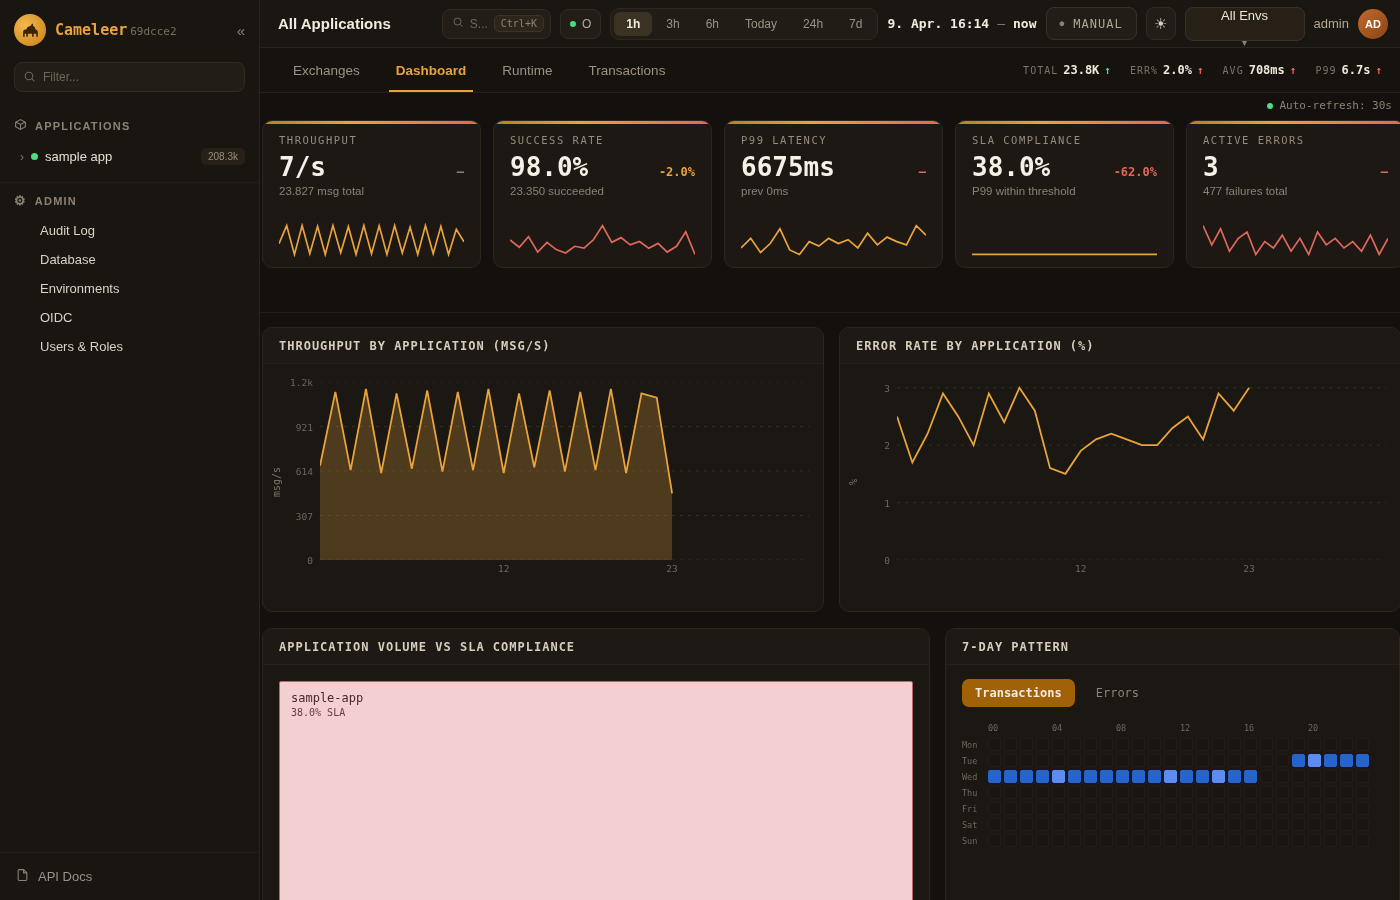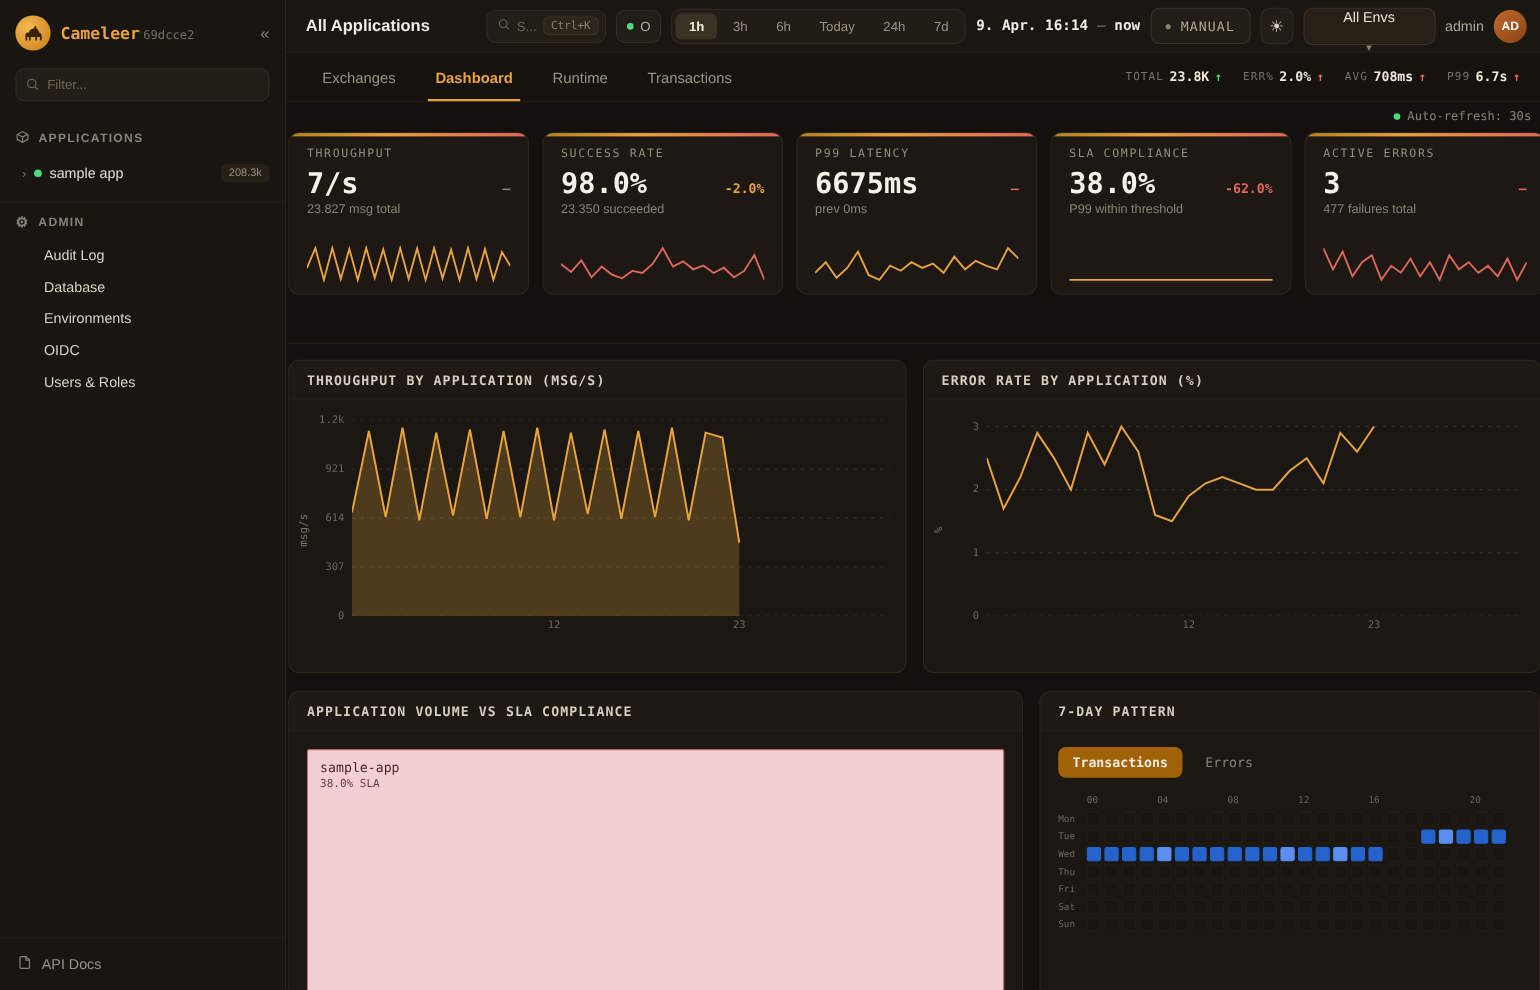--- a/index.html
+++ b/index.html
@@ -399,21 +399,21 @@
               <button class="toggle active">Transactions</button>
               <button class="toggle">Errors</button>
             </div>
           <div id="heatmap">
               <div class="hm-hours">
                 <span class="hm-hour" style="left: 26px;">00</span>
                 <span class="hm-hour" style="left: 90px;">04</span>
                 <span class="hm-hour" style="left: 154px;">08</span>
                 <span class="hm-hour" style="left: 218px;">12</span>
                 <span class="hm-hour" style="left: 282px;">16</span>
-                <span class="hm-hour" style="left: 346px; margin-left: 28px;">20</span>
+                <span class="hm-hour" style="left: 346px;">20</span>
               </div>
               <div class="hm-row">
                 <span class="hm-daylab">Mon</span>
                 <span class="hm-cell"></span>
                 <span class="hm-cell"></span>
                 <span class="hm-cell"></span>
                 <span class="hm-cell"></span>
                 <span class="hm-cell"></span>
                 <span class="hm-cell"></span>
                 <span class="hm-cell"></span>

